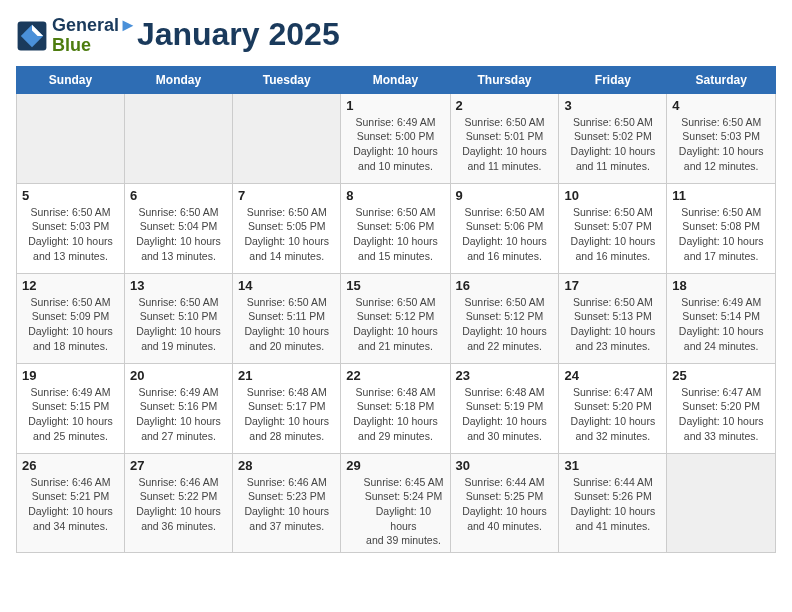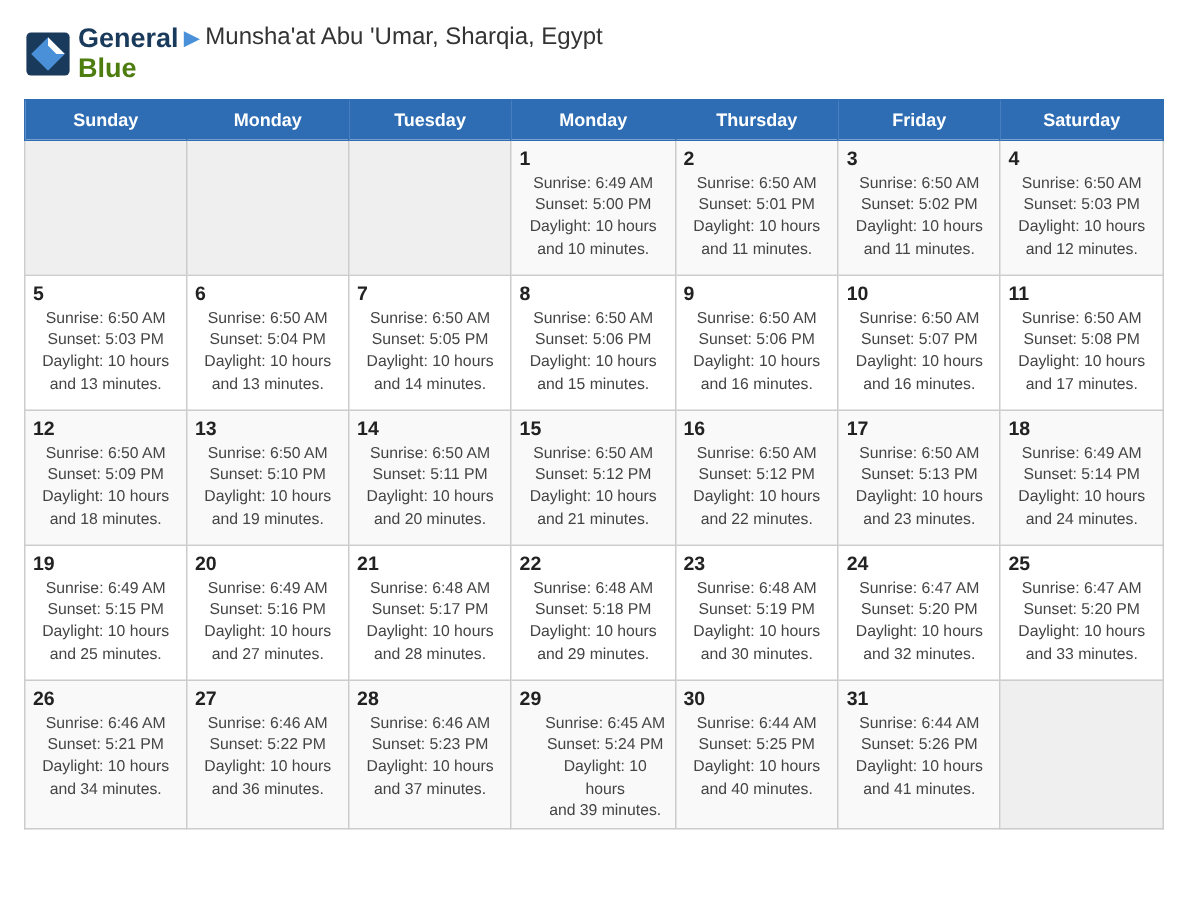--- a/index.html
+++ b/index.html
@@ -99,21 +99,21 @@
       <rect x="2" y="2" width="36" height="36" rx="4" fill="#1a3a5c"></rect>
       <polygon points="20,6 34,20 20,34 6,20" fill="#4a90d9"></polygon>
       <polygon points="20,6 34,20 27,20 20,13" fill="#fff"></polygon>
     </svg>
     <div class="logo-text">
       <div>General<span>►</span></div>
       <div style="color:#4d7c0f">Blue</div>
     </div>
   </div>
   <div class="title-block">
-    <div class="location-title">Munsha'at Abu 'Umar, Sharqia, Egypt</div>
+    <div class="month-title">January 2025</div>
   </div>
 </div>
 
 <table>
   <thead>
     <tr id="weekday-header">
         <th>Sunday</th>
         <th>Monday</th>
         <th>Tuesday</th>
         <th>Monday</th>

